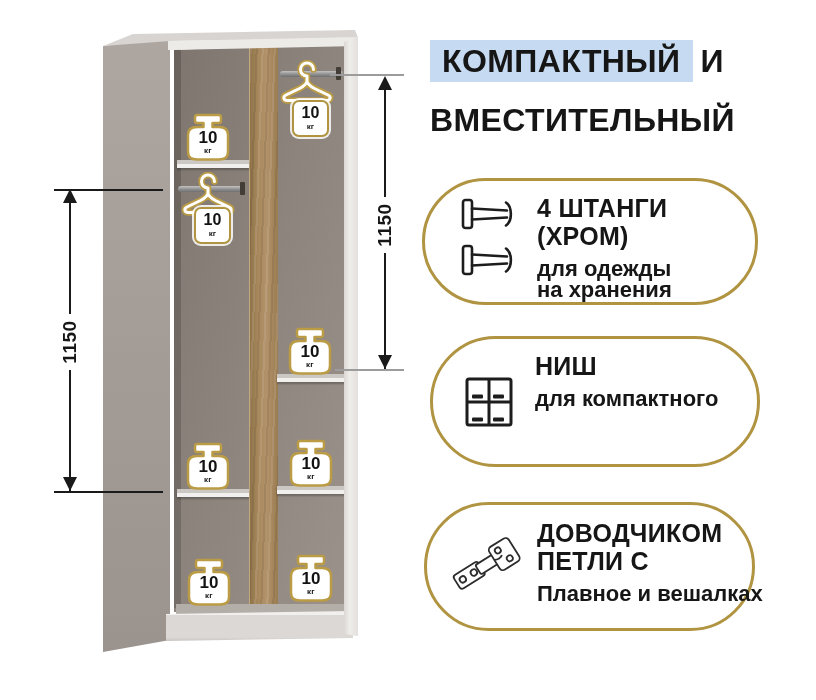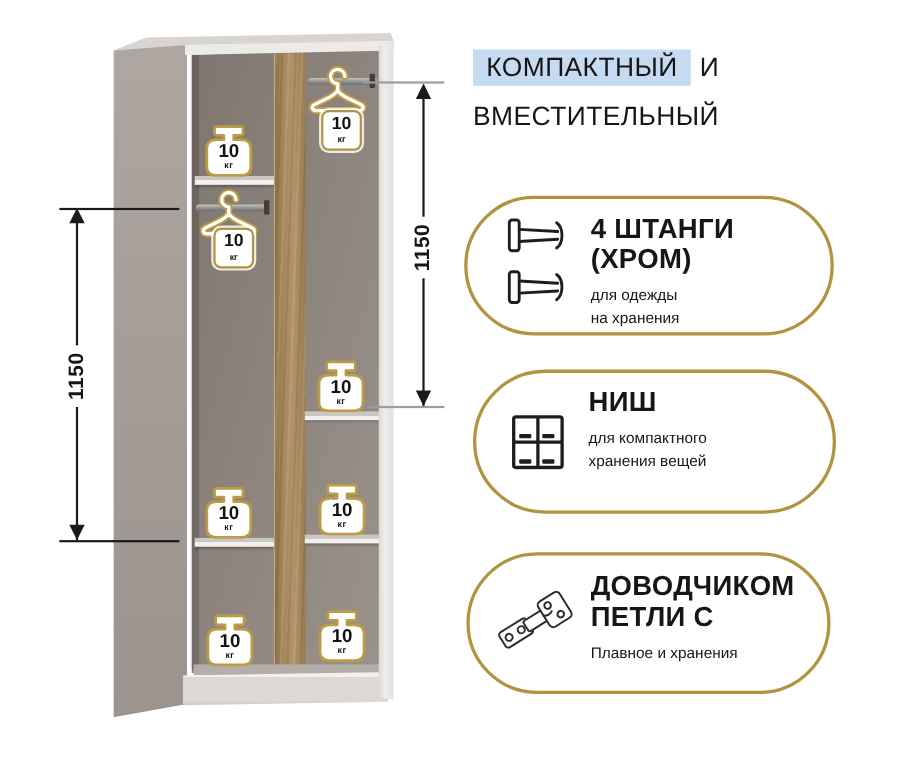--- a/index.html
+++ b/index.html
@@ -63,33 +63,33 @@
   
   .ext{height:2px;background:#1a1a1a;}
   .ext-gray{height:2px;background:#9c9c9c;}
   .vseg{width:2px;background:#1a1a1a;}
   .arr-up{width:0;height:0;border-left:7px solid transparent;border-right:7px solid transparent;border-bottom:14px solid #1a1a1a;}
   .arr-down{width:0;height:0;border-left:7px solid transparent;border-right:7px solid transparent;border-top:14px solid #1a1a1a;}
   .vlabel{width:56px;height:24px;line-height:24px;text-align:center;font-size:19px;font-weight:700;
     transform:rotate(-90deg);letter-spacing:.5px;background:#fff;}
 
   
-  .title{left:430px;top:38px;width:360px;font-weight:400;font-size:24px;letter-spacing:.4px;}
+  .title{left:430px;top:38px;width:360px;font-weight:700;font-size:32px;letter-spacing:.4px;}
   .title-line1{line-height:47px;white-space:nowrap;}
   .hl{background:var(--hl);padding:3px 12px;}
   .rest{margin-left:8px;}
-  .title-line2{line-height:44px;margin-top:0;white-space:nowrap;}
+  .title-line2{line-height:44px;margin-top:13px;white-space:nowrap;}
 
   
   .badge{background:#fff;border:3px solid var(--gold);border-radius:66px;}
   .b1{left:422px;top:178px;width:330px;height:121px;}
   .b2{left:430px;top:336px;width:324px;height:125px;}
   .b3{left:424px;top:502px;width:325px;height:123px;}
   .badge-heading{font-size:25px;font-weight:700;line-height:28px;letter-spacing:.3px;white-space:nowrap;}
-  .badge-sub{font-size:14px;font-weight:400;line-height:21px;margin-top:8px;white-space:nowrap;}
+  .badge-sub{font-size:22px;font-weight:700;line-height:21px;margin-top:8px;white-space:nowrap;}
   .b1 .badge-text{position:absolute;left:112px;top:13px;}
   .b2 .badge-text{position:absolute;left:102px;top:13px;}
   .b3 .badge-text{position:absolute;left:110px;top:14px;}
   .b1 .badge-icon{position:absolute;left:36px;top:17px;}
   .b2 .badge-icon{position:absolute;left:32px;top:38px;}
   .b3 .badge-icon{position:absolute;left:22px;top:28px;}
 </style>
 </head>
 <body>
 
@@ -242,21 +242,20 @@
           <rect x="28" y="17.5" width="11" height="4" rx="1"></rect>
           <rect x="7" y="40.5" width="11" height="4" rx="1"></rect>
           <rect x="28" y="40.5" width="11" height="4" rx="1"></rect>
         </g>
       </svg>
     </div>
     <div class="badge-text">
       <div class="badge-heading">НИШ</div>
       <div class="badge-sub">
         <div>для компактного</div>
-        <div>хранения вещей</div>
       </div>
     </div>
   </div>
 
   <div class="abs badge b3">
     <div class="badge-icon">
       <svg width="78" height="72" viewBox="0 0 78 72" fill="#fff" stroke="#2c2c2c" stroke-width="1.8" stroke-linejoin="round">
         <g transform="rotate(-32 38 36)">
           <rect x="5" y="24" width="29" height="16" rx="3"></rect>
           <circle cx="12" cy="32" r="3.2"></circle>
@@ -266,18 +265,18 @@
           <circle cx="57" cy="26" r="3"></circle>
           <circle cx="63" cy="39" r="3"></circle>
           <path d="M49 32 C52 34 56 34 58 32" fill="none"></path>
         </g>
       </svg>
     </div>
     <div class="badge-text">
       <div class="badge-heading">ДОВОДЧИКОМ</div>
       <div class="badge-heading">ПЕТЛИ С</div>
       <div class="badge-sub">
-        <div>Плавное и хранения</div>
+        <div>Плавное и вешалках</div>
       </div>
     </div>
   </div>
 
 </div>
 
 </body></html>

